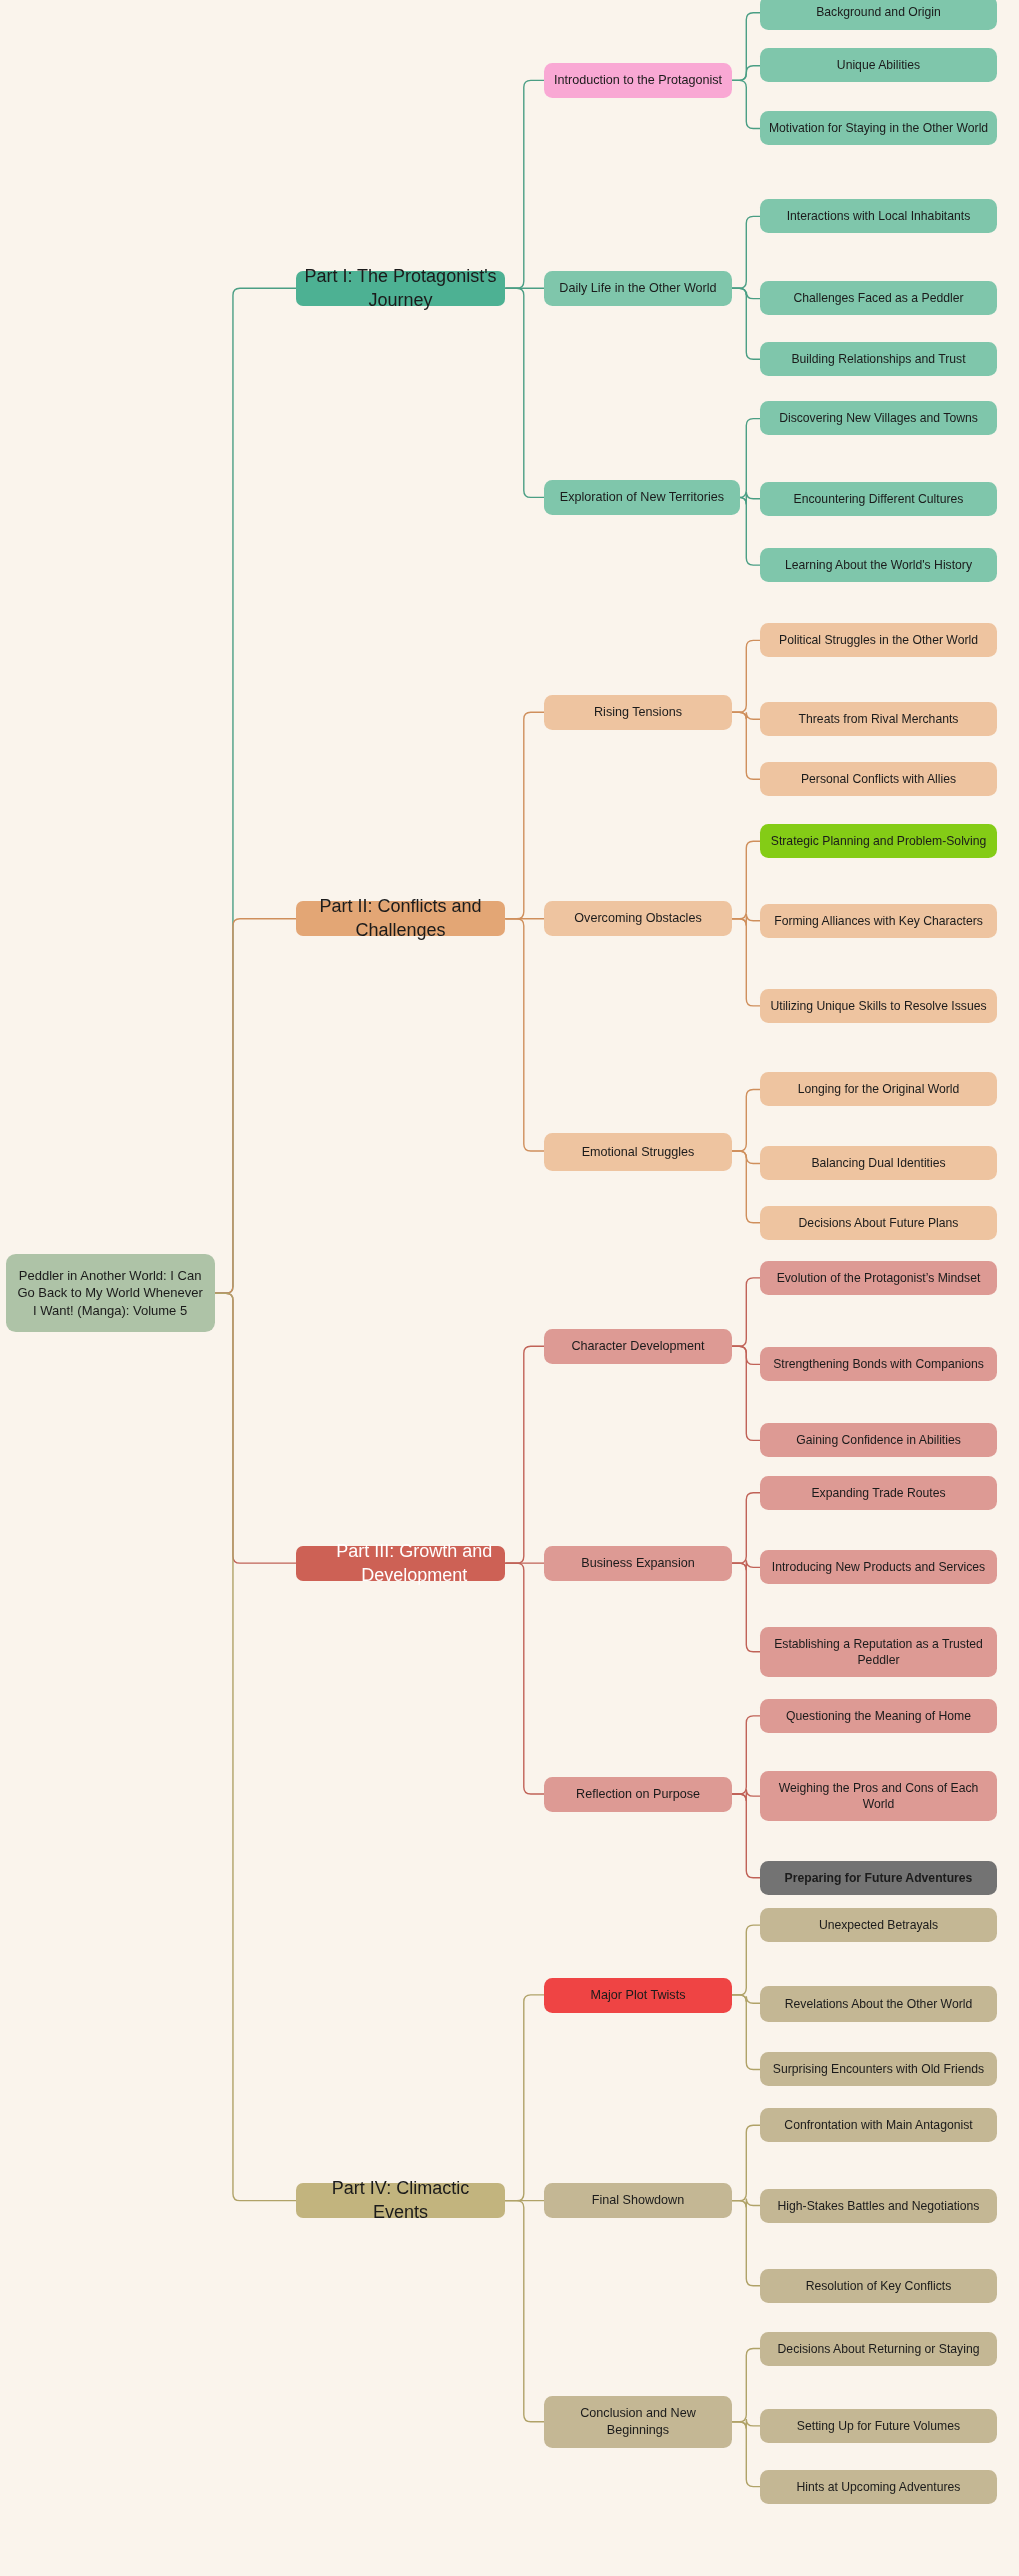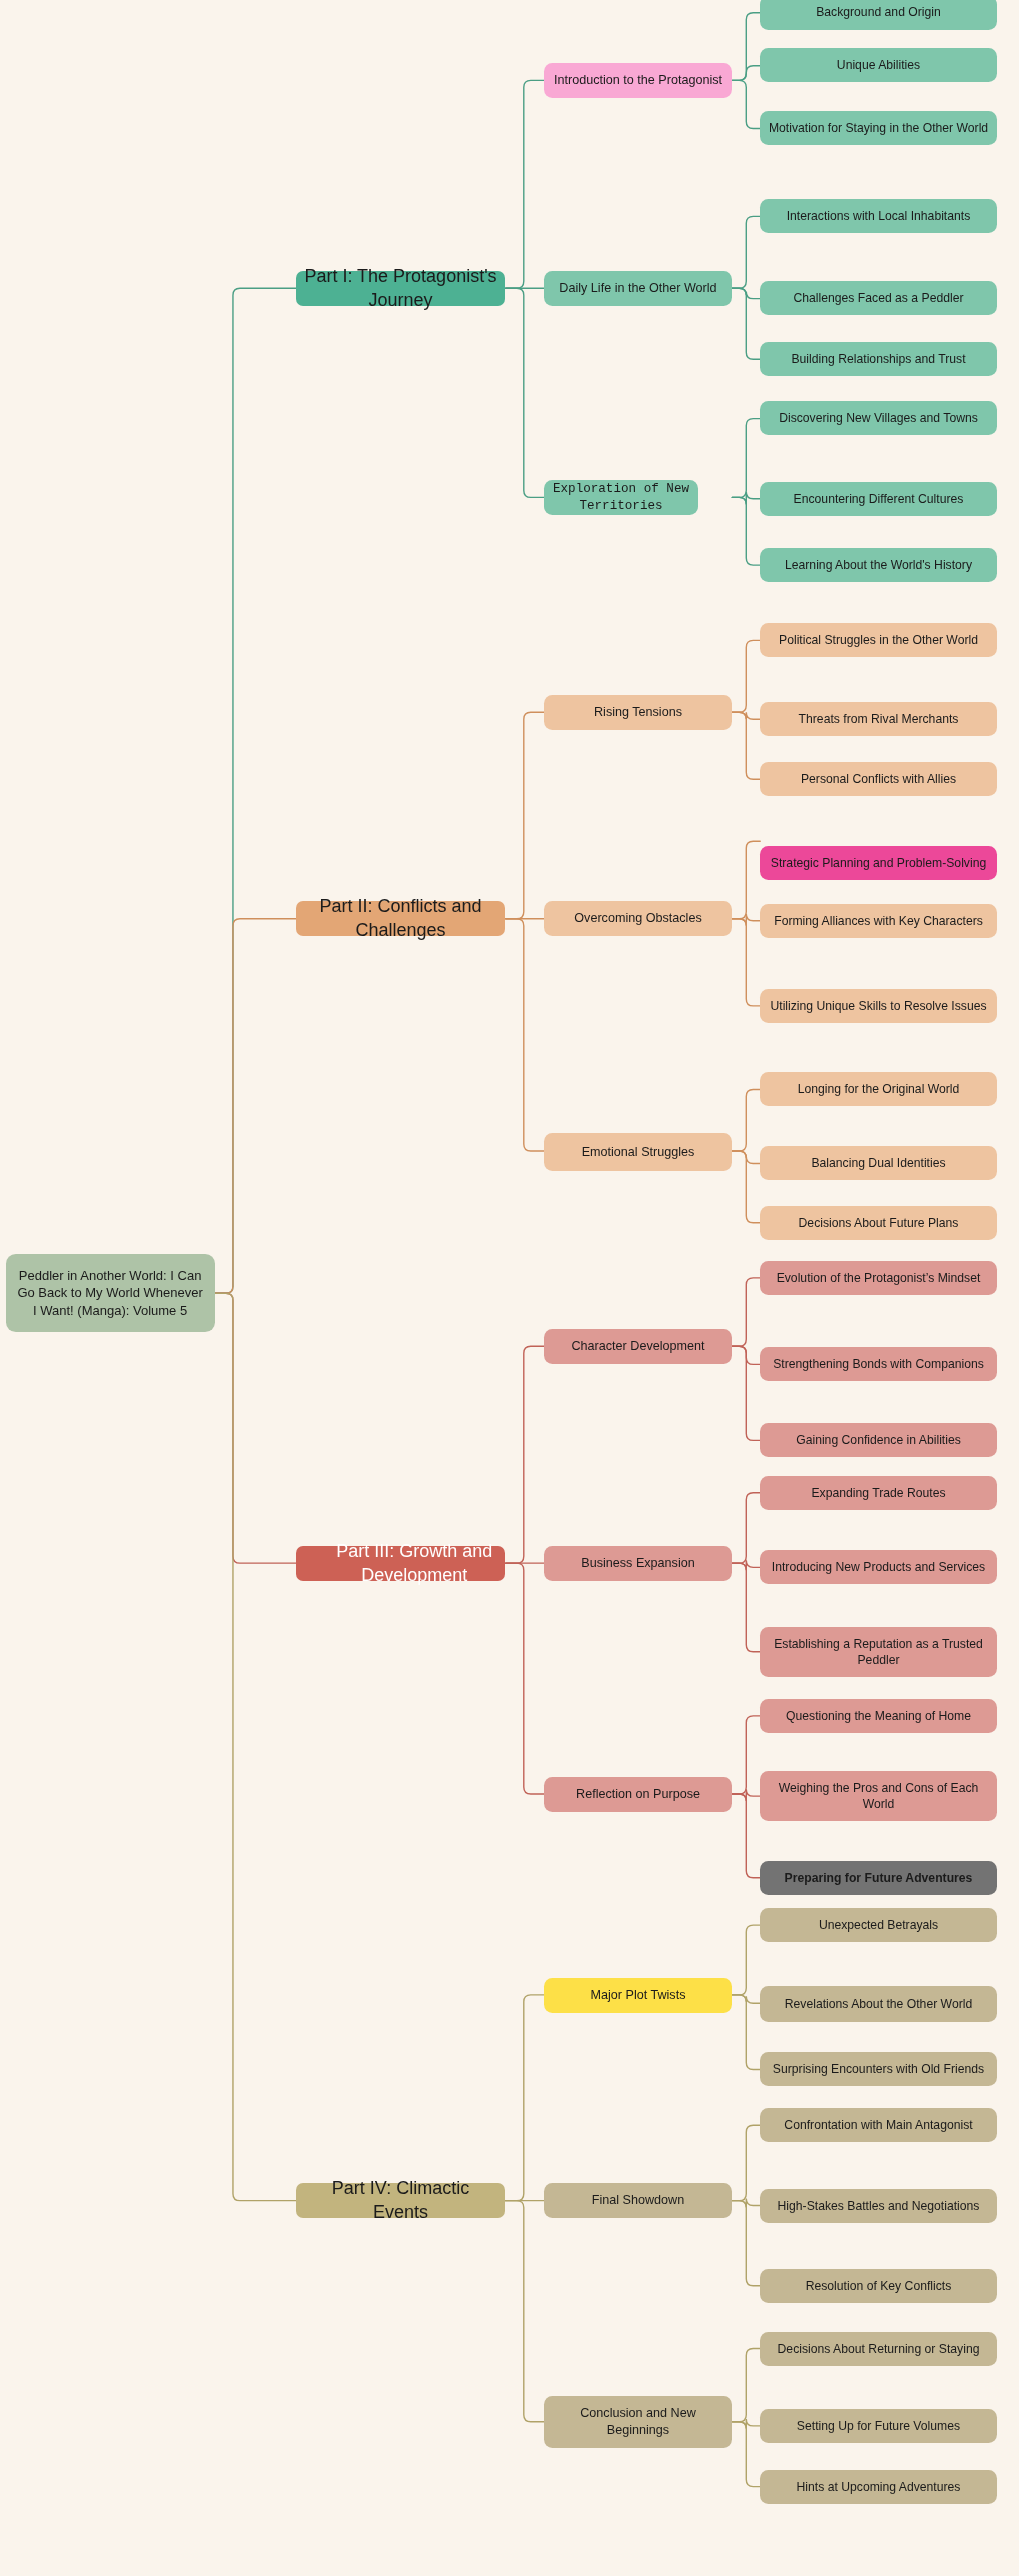--- a/index.html
+++ b/index.html
@@ -110,21 +110,21 @@
       </div>
       <div class="node l3" style="left: 760px; top: 199px; width: 237px; height: 34px; background: rgb(127, 198, 171);">
         <span>Interactions with Local Inhabitants</span>
       </div>
       <div class="node l3" style="left: 760px; top: 281px; width: 237px; height: 34px; background: rgb(127, 198, 171);">
         <span>Challenges Faced as a Peddler</span>
       </div>
       <div class="node l3" style="left: 760px; top: 342px; width: 237px; height: 34px; background: rgb(127, 198, 171);">
         <span>Building Relationships and Trust</span>
       </div>
-      <div class="node l2" style="left: 544px; top: 480px; width: 154px; height: 35px; background: rgb(127, 198, 171); font-family: Liberation Mono, monospace;">
+      <div class="node l2" style="left: 544px; top: 480px; width: 196px; height: 35px; background: rgb(127, 198, 171);">
         <span>Exploration of New Territories</span>
       </div>
       <div class="node l3" style="left: 760px; top: 401px; width: 237px; height: 34px; background: rgb(127, 198, 171);">
         <span>Discovering New Villages and Towns</span>
       </div>
       <div class="node l3" style="left: 760px; top: 482px; width: 237px; height: 34px; background: rgb(127, 198, 171);">
         <span>Encountering Different Cultures</span>
       </div>
       <div class="node l3" style="left: 760px; top: 548px; width: 237px; height: 34px; background: rgb(127, 198, 171);">
         <span>Learning About the World's History</span>
@@ -140,21 +140,21 @@
       </div>
       <div class="node l3" style="left: 760px; top: 702px; width: 237px; height: 34px; background: rgb(238, 196, 160);">
         <span>Threats from Rival Merchants</span>
       </div>
       <div class="node l3" style="left: 760px; top: 762px; width: 237px; height: 34px; background: rgb(238, 196, 160);">
         <span>Personal Conflicts with Allies</span>
       </div>
       <div class="node l2" style="left: 544px; top: 901px; width: 188px; height: 35px; background: rgb(238, 196, 160);">
         <span>Overcoming Obstacles</span>
       </div>
-      <div class="node l3" style="left: 760px; top: 824px; width: 237px; height: 34px; background: #ec4899; margin-top: 22px;">
+      <div class="node l3" style="left: 760px; top: 824px; width: 237px; height: 34px; background: #84cc16;">
         <span>Strategic Planning and Problem-Solving</span>
       </div>
       <div class="node l3" style="left: 760px; top: 904px; width: 237px; height: 34px; background: rgb(238, 196, 160);">
         <span>Forming Alliances with Key Characters</span>
       </div>
       <div class="node l3" style="left: 760px; top: 989px; width: 237px; height: 34px; background: rgb(238, 196, 160);">
         <span>Utilizing Unique Skills to Resolve Issues</span>
       </div>
       <div class="node l2" style="left: 544px; top: 1133px; width: 188px; height: 38px; background: rgb(238, 196, 160);">
         <span>Emotional Struggles</span>
@@ -203,21 +203,21 @@
       </div>
       <div class="node l3" style="left: 760px; top: 1771px; width: 237px; height: 50px; background: rgb(221, 154, 148);">
         <span>Weighing the Pros and Cons of Each World</span>
       </div>
       <div class="node l3" style="left: 760px; top: 1861px; width: 237px; height: 34px; background: #737373; font-weight: bold;">
         <span>Preparing for Future Adventures</span>
       </div>
       <div class="node l1" style="left: 296px; top: 2183px; width: 209px; height: 35px; background: rgb(194, 180, 126);">
         <span>Part IV: Climactic Events</span>
       </div>
-      <div class="node l2" style="left: 544px; top: 1978px; width: 188px; height: 35px; background: #fde047;">
+      <div class="node l2" style="left: 544px; top: 1978px; width: 188px; height: 35px; background: #ef4444;">
         <span>Major Plot Twists</span>
       </div>
       <div class="node l3" style="left: 760px; top: 1908px; width: 237px; height: 34px; background: rgb(196, 183, 148);">
         <span>Unexpected Betrayals</span>
       </div>
       <div class="node l3" style="left: 760px; top: 1986px; width: 237px; height: 36px; background: rgb(196, 183, 148); justify-content: center;">
         <span>Revelations About the Other World</span>
       </div>
       <div class="node l3" style="left: 760px; top: 2052px; width: 237px; height: 34px; background: rgb(196, 183, 148);">
         <span>Surprising Encounters with Old Friends</span>

